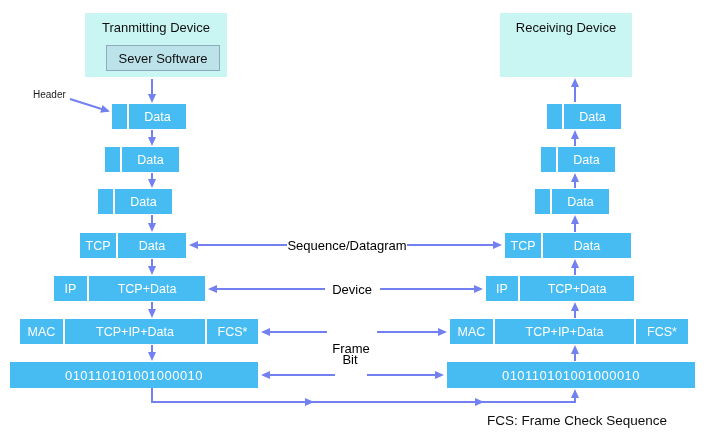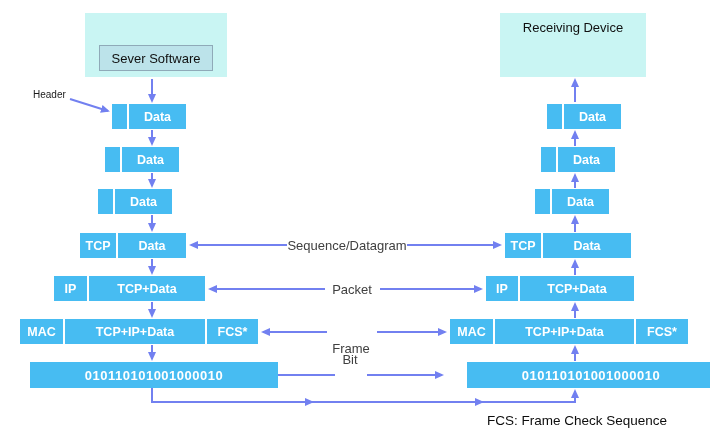--- a/index.html
+++ b/index.html
@@ -3,40 +3,40 @@
 <meta charset="utf-8">
 <style>
   html,body { margin:0; padding:0; background:#ffffff; }
   .canvas {
     position:relative; width:710px; height:440px; overflow:hidden;
     font-family:"Liberation Sans", sans-serif; background:#ffffff;
   }
   .box {
     position:absolute; height:25px;
     background:var(--box,#47BCF2); color:#ffffff;
-    font-weight:bold; font-size:12.5px;
+    font-weight:normal; font-size:12.5px;
     display:flex; align-items:center; justify-content:center;
     white-space:nowrap;
   }
-  .bits { height:26px; font-size:13px; letter-spacing:0.5px;margin-left:20px; }
+  .bits { height:26px; font-size:13px; letter-spacing:0.5px; }
   .panel {
     position:absolute; top:13px; height:64px;
     background:var(--panel,#C9F5F3);
   }
   .panel-title {
     text-align:center; font-size:13px; color:#101010; padding-top:7px;
   }
   .panel-inner {
     position:absolute; top:32px; height:24px;
     background:var(--panel-inner,#BCE3EA); border:1px solid #8FAAB8;
     display:flex; align-items:center; justify-content:center;
     font-size:13px; color:#101010;
   }
   .annot { position:absolute; font-size:10px; color:#1b1b1b; }
-  .mid-label { position:absolute; font-size:13px; color:#404040; text-align:center; }
+  .mid-label { position:absolute; font-size:13px; color:#000000; text-align:center; }
   .footnote { position:absolute; font-size:13.5px; color:#0d0d0d; }
   svg.arrows { position:absolute; left:0; top:0; pointer-events:none; }
   .al { stroke:var(--arrow,#7280F0); stroke-width:2; fill:none; }
   #ah path { fill:var(--arrow,#7280F0); }
 </style>
 </head>
 <body>
 
 <div class="canvas">
 
@@ -78,31 +78,32 @@
       <line class="al" x1="367" y1="375" x2="442" y2="375" marker-end="url(#ah)"></line>
     </g>
 
     <path class="al" d="M152,388 L152,402 L575,402 L575,391" marker-end="url(#ah)"></path>
     <line class="al" x1="298" y1="402" x2="312" y2="402" marker-end="url(#ah)"></line>
     <line class="al" x1="468" y1="402" x2="482" y2="402" marker-end="url(#ah)"></line>
     <line class="al" x1="70" y1="99" x2="108" y2="111" marker-end="url(#ah)"></line>
   </svg>
 
   <div class="panel" style="left:85px;width:142px">
-    <div class="panel-inner" style="left:14px;width:112px">Sever Software</div>
+    <div class="panel-title">Tranmitting Device</div>
+    <div class="panel-inner" style="left:21px;width:112px">Sever Software</div>
   </div>
-  <div class="panel" style="left:500px;width:146px">
+  <div class="panel" style="left:500px;width:132px">
     <div class="panel-title">Receiving Device</div>
   </div>
 
   <div class="annot" style="left:33px;top:89px">Header</div>
   <div class="footnote" style="left:452px;top:413px;width:215px;text-align:right">FCS: Frame Check Sequence</div>
 
   <div class="mid-label" style="left:277px;top:238px;width:140px">Sequence/Datagram</div>
-  <div class="mid-label" style="left:312px;top:282px;width:80px">Packet</div>
+  <div class="mid-label" style="left:312px;top:282px;width:80px">Device</div>
   <div class="mid-label" style="left:311px;top:341px;width:80px">Frame</div>
   <div class="mid-label" style="left:310px;top:352px;width:80px">Bit</div>
 
   <div class="box" style="left:112px;top:104px;width:15px"></div>
   <div class="box" style="left:129px;top:104px;width:57px">Data</div>
 
   <div class="box" style="left:105px;top:147px;width:15px"></div>
   <div class="box" style="left:122px;top:147px;width:57px">Data</div>
 
   <div class="box" style="left:98px;top:189px;width:15px"></div>

